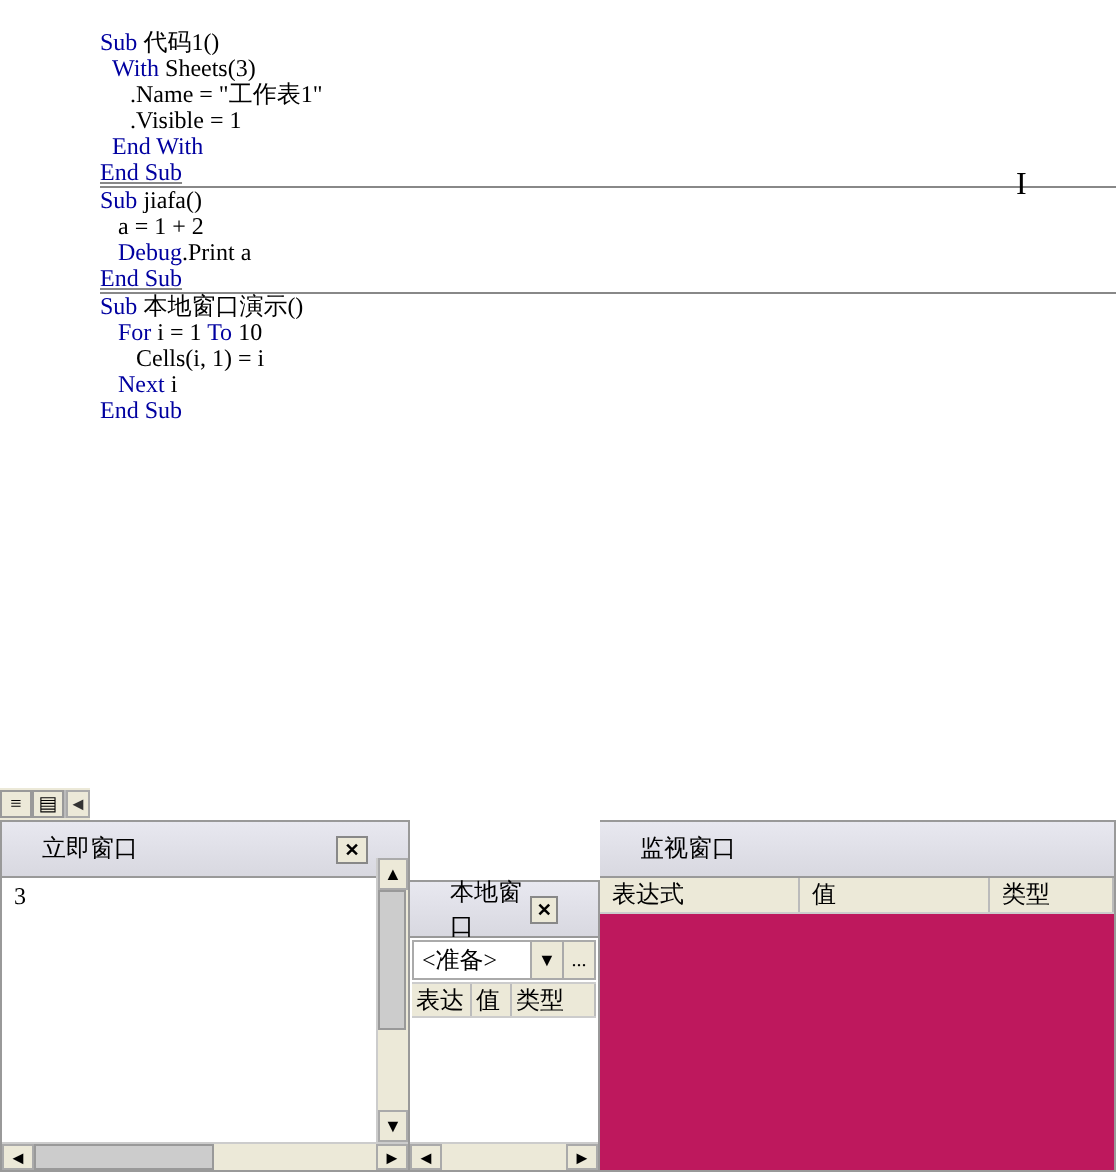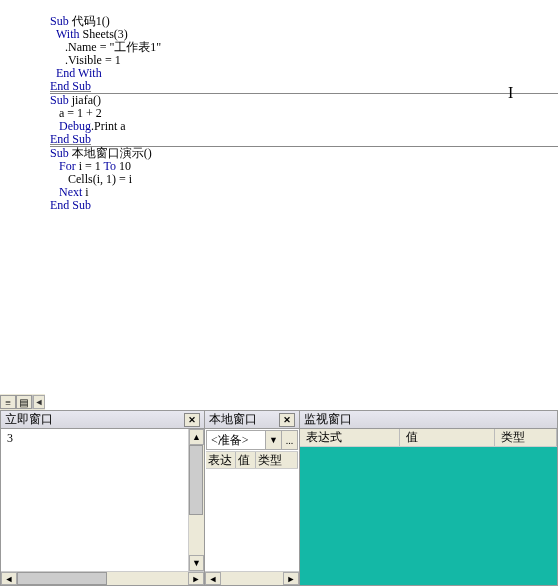--- a/index.html
+++ b/index.html
@@ -10,43 +10,43 @@
   .txt { color: #000; }
   .hr { border: none; border-top: 1px solid #888; margin: 0; }
   .cursor { position: absolute; font-family: serif; font-size: 16px; color: #000; }
   .nav-bar { position: absolute; left: 0; bottom: 0; height: 16px; display: flex; align-items: center; background: #ece9d8; }
   .nav-btn { width: 16px; height: 14px; background: #ece9d8; border: 1px solid #999; display: inline-flex; align-items: center; justify-content: center; font-size: 10px; }
   .nav-sep { width: 1px; height: 14px; background: #bbb; }
   .scroll-left { width: 12px; height: 14px; background: #ece9d8; border: 1px solid #aaa; display: inline-flex; align-items: center; justify-content: center; font-size: 9px; color: #333; }
 
   .panels { display: flex; width: 558px; height: 176px; }
   .panel { display: flex; flex-direction: column; border: 1px solid #999; background: #fff; }
-  .panel-title { height: 18px; background: linear-gradient(#e8e8f0,#d8d8e0); border-bottom: 1px solid #999; display: flex; align-items: center; padding: 0 4px; font-size: 12px; color: #000; position: relative; }
+  .panel-title { height: 28px; background: linear-gradient(#e8e8f0,#d8d8e0); border-bottom: 1px solid #999; display: flex; align-items: center; padding: 0 20px; font-size: 12px; color: #000; position: relative; }
   .panel-close { width: 16px; height: 14px; background: #ece9d8; border: 1px solid #888; display: flex; align-items: center; justify-content: center; font-size: 9px; font-weight: bold; margin-left: auto; cursor: pointer; }
   .immediate { width: 205px; }
   .immediate-body { flex: 1; background: #fff; position: relative; padding: 2px 6px; font-size: 12px; }
   .vscroll { position: absolute; right: 0; top: 18px; bottom: 14px; width: 16px; background: #ece9d8; border-left: 1px solid #ccc; }
   .vscroll .arrow { height: 16px; width: 100%; background: #ece9d8; border: 1px solid #aaa; display: flex; align-items: center; justify-content: center; font-size: 9px; }
   .vscroll .thumb { position: absolute; top: 16px; width: 14px; left: 0; height: 70px; background: #ccc; border: 1px solid #999; }
   .hscroll { position: absolute; left: 0; right: 0; bottom: 0; height: 14px; background: #ece9d8; border-top: 1px solid #ccc; display: flex; }
   .hscroll .arrow { width: 16px; height: 100%; background: #ece9d8; border: 1px solid #aaa; display: flex; align-items: center; justify-content: center; font-size: 9px; }
   .hscroll .thumb { flex: 0 0 90px; background: #ccc; border: 1px solid #999; }
   .hscroll .track { flex: 1; background: #ece9d8; }
 
-  .locals { width: 95px; border-left: none; }
+  .locals { width: 95px; border-left: none; margin-top: 30px; }
   .locals-body { flex: 1; background: #fff; display: flex; flex-direction: column; }
   .combo { display: flex; height: 20px; border: 1px solid #aaa; margin: 1px; background: #fff; align-items: center; justify-content: center; }
   .combo span { flex: 1; padding: 0 4px; font-size: 12px; }
   .combo .dd { width: 16px; height: 100%; background: #ece9d8; border-left: 1px solid #aaa; display: flex; align-items: center; justify-content: center; font-size: 9px; }
   .combo .ext { width: 16px; height: 100%; background: #ece9d8; border-left: 1px solid #aaa; display: flex; align-items: center; justify-content: center; font-size: 10px; }
   .loc-headers { display: flex; height: 18px; border-top: 1px solid #ccc; border-bottom: 1px solid #ccc; background: #ece9d8; margin: 0 1px; }
   .loc-headers div { border-right: 1px solid #bbb; display: flex; align-items: center; padding: 0 2px; font-size: 12px; }
 
   .watch { flex: 1; border-left: none; justify-content: space-between; }
-  .watch-body { flex: 1; background: #14b8a6; position: relative; }
+  .watch-body { flex: 1; background: #be185d; position: relative; }
   .watch-headers { display: flex; height: 18px; border-bottom: 1px solid #ccc; background: #ece9d8; }
   .watch-headers div { border-right: 1px solid #bbb; display: flex; align-items: center; padding: 0 6px; font-size: 12px; }
 
   .underline { text-decoration: underline; text-decoration-color: #888; }
 </style>
 </head>
 <body>
 
 <div class="code-pane">
   <div class="code-content">

